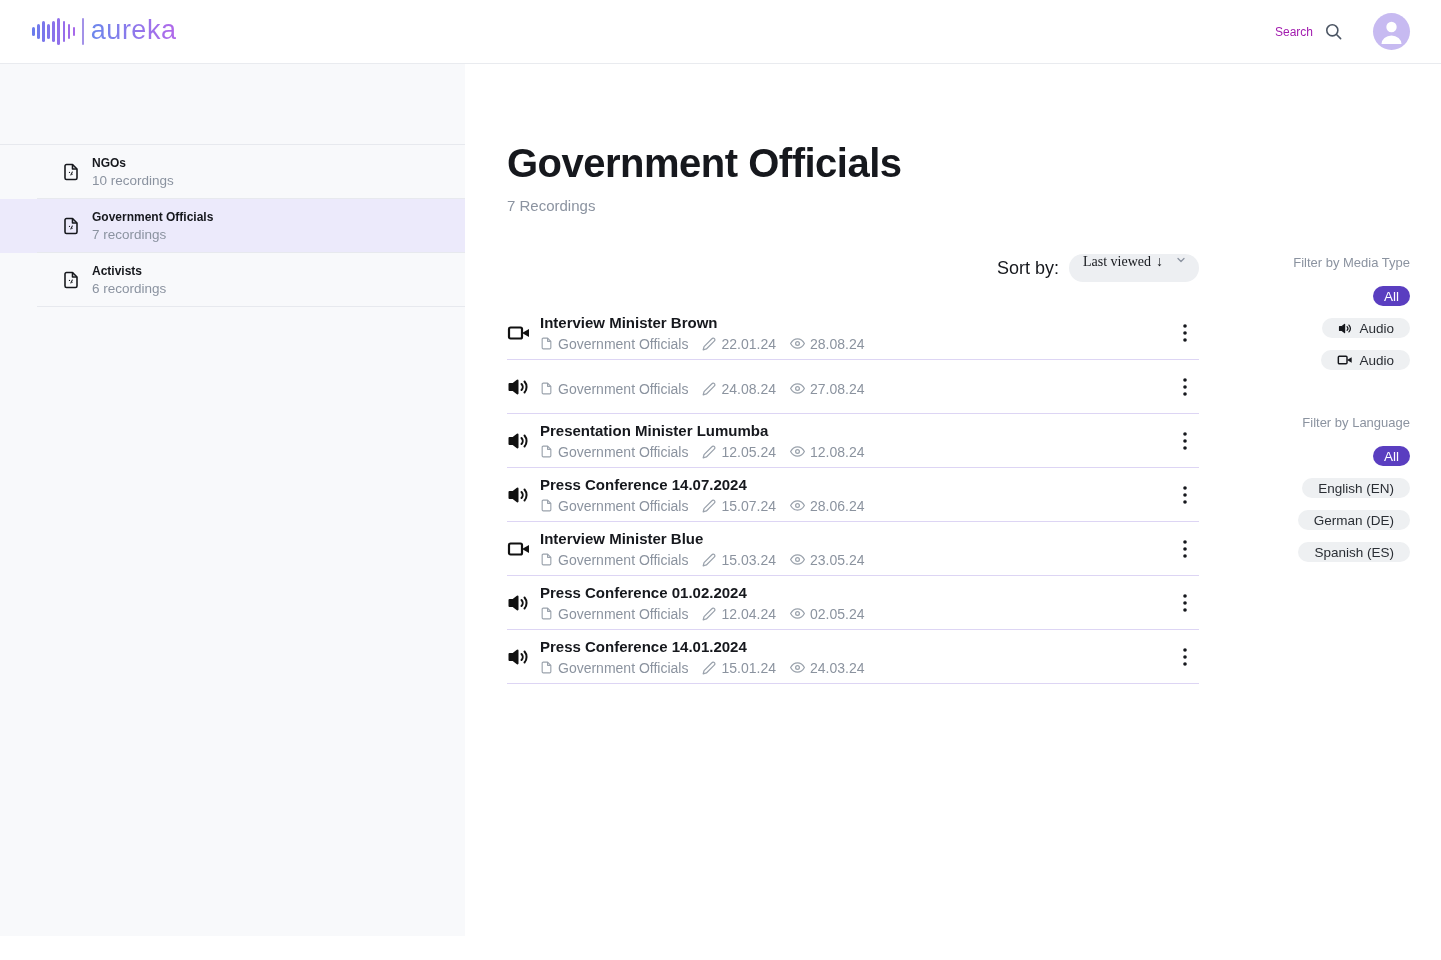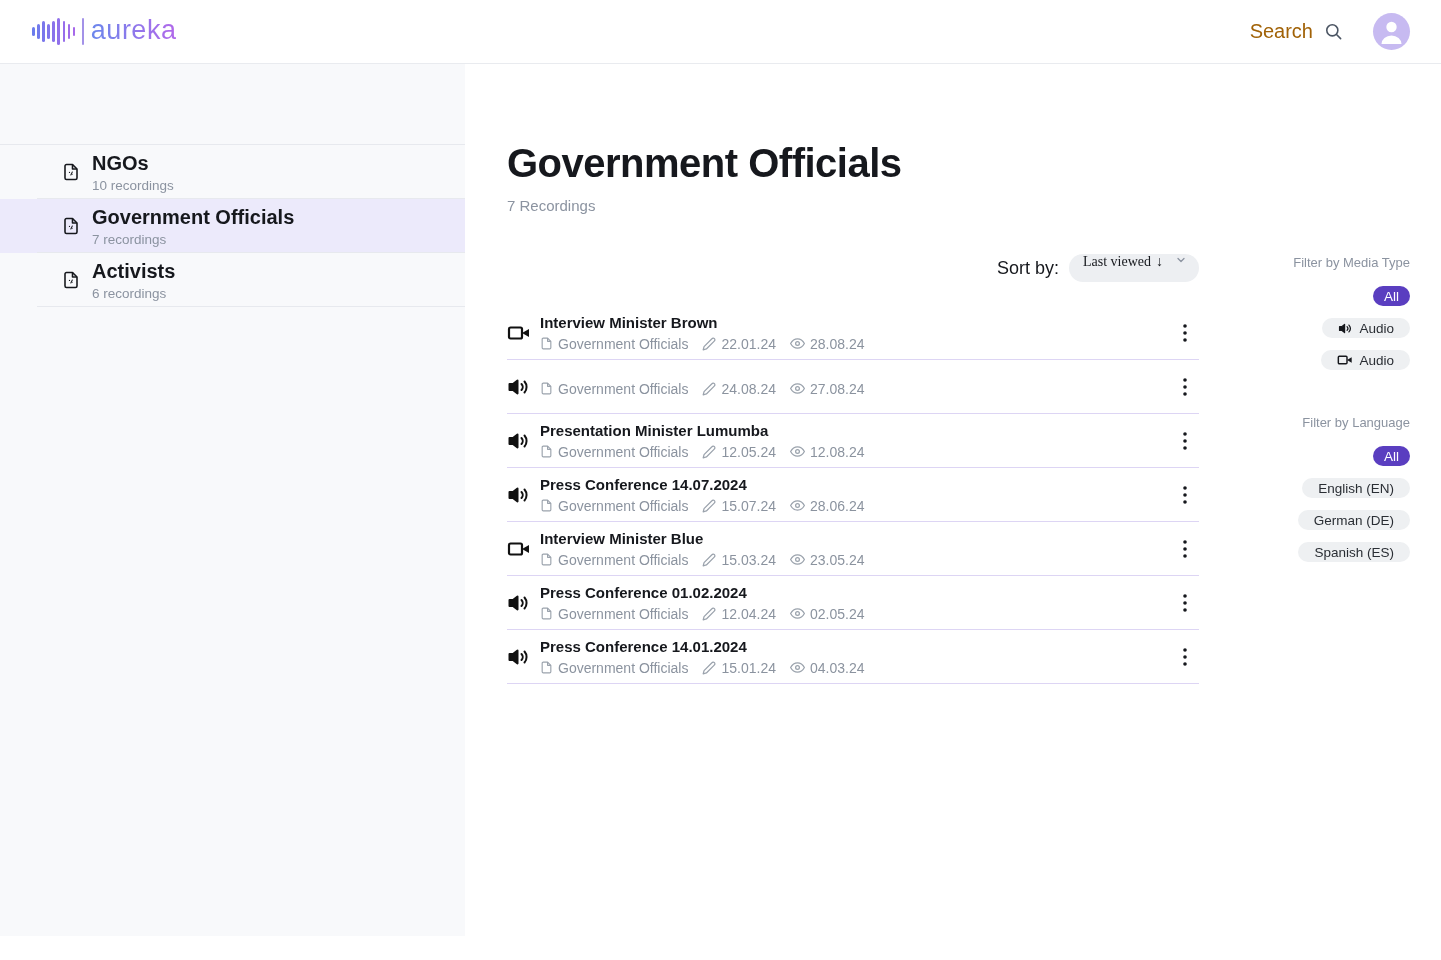--- a/index.html
+++ b/index.html
@@ -21,21 +21,21 @@
   .wave { display:flex; align-items:center; gap:2.5px; height:30px; }
   .wave i { width:2.6px; border-radius:2px; background:linear-gradient(180deg,#7d7bee,#8f6cee); }
   .wave .sep { width:2px; height:27px; background:#a392e8; margin-left:4px; }
   .logo-text {
     font-size:27px; letter-spacing:0.5px; line-height:1;
     background:linear-gradient(90deg,#6b87ec,#b168ea);
     -webkit-background-clip:text; background-clip:text; color:transparent;
   }
   .header-right { margin-left:auto; display:flex; align-items:center; }
   .search-box { display:flex; align-items:center; gap:11px; cursor:pointer; }
-  .search-label { font-size:20px; color:#a16207; }
+  .search-label { font-size:12px; color:#a21caf; }
   .avatar {
     width:37px; height:37px; border-radius:50%; background:#c7baf1;
     margin-left:30px; position:relative; overflow:hidden; cursor:pointer;
   }
 
   
   .app { display:flex; height:872px; }
   .sidebar {
     width:465px; min-width:465px; background:#f8f9fb; padding-top:80px;
   }
@@ -46,21 +46,21 @@
   .sb-divider { height:1px; background:#e7e9ee; }
   .s-item {
     position:relative; display:flex; align-items:center; gap:12px;
     height:54px; padding-left:62px; cursor:pointer;
   }
   .s-item::after {
     content:""; position:absolute; left:37px; right:0; bottom:0;
     height:1px; background:#e7e9ee;
   }
   .s-item.active { background:#eceafb; }
-  .s-item .s-label { font-size:20px; font-weight:700; line-height:1.2; }
+  .s-item .s-label { font-size:12px; font-weight:700; line-height:1.2; }
   .s-item .s-sub { font-size:13.5px; color:#8b93a0; margin-top:3px; }
   .s-item .s-icon { color:#16181d; }
 
   .main { flex:1; padding:76px 31px 0 42px; background:#fff; }
   .page-title { font-size:40px; font-weight:700; letter-spacing:-0.5px; margin:0; line-height:1.15; }
   .page-subtitle { font-size:15px; color:#8b93a0; margin-top:11px; }
 
   .content { display:flex; margin-top:40px; }
   .list-col { width:692px; min-width:692px; }
   .filter-col { flex:1; display:flex; flex-direction:column; align-items:flex-end; padding-top:1px; }
@@ -495,21 +495,21 @@
           <svg width="14" height="14" viewBox="0 0 24 24" fill="none" stroke="currentColor" stroke-width="2.1" stroke-linejoin="round">
             <path d="M17 3a2.85 2.85 0 1 1 4 4L7.5 20.5 2 22l1.5-5.5z"></path>
           </svg>
           <span>15.01.24</span>
         </span>
         <span class="meta-group">
           <svg width="15" height="15" viewBox="0 0 24 24" fill="none" stroke="currentColor" stroke-width="2" stroke-linecap="round" stroke-linejoin="round">
             <path d="M1 12s4-7.5 11-7.5S23 12 23 12s-4 7.5-11 7.5S1 12 1 12z"></path>
             <circle cx="12" cy="12" r="3"></circle>
           </svg>
-          <span>04.03.24</span>
+          <span>24.03.24</span>
         </span>
       </div>
     </div>
     <button class="kebab">
       <svg width="4" height="18" viewBox="0 0 4 18" fill="currentColor">
         <circle cx="2" cy="2" r="1.8"></circle>
                   <circle cx="2" cy="9" r="1.8"></circle>
                   <circle cx="2" cy="16" r="1.8"></circle>
       </svg>
     </button>

